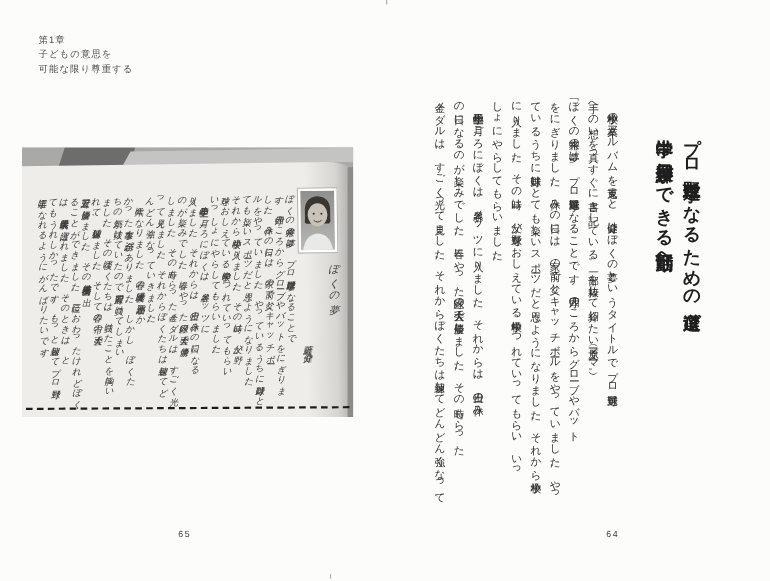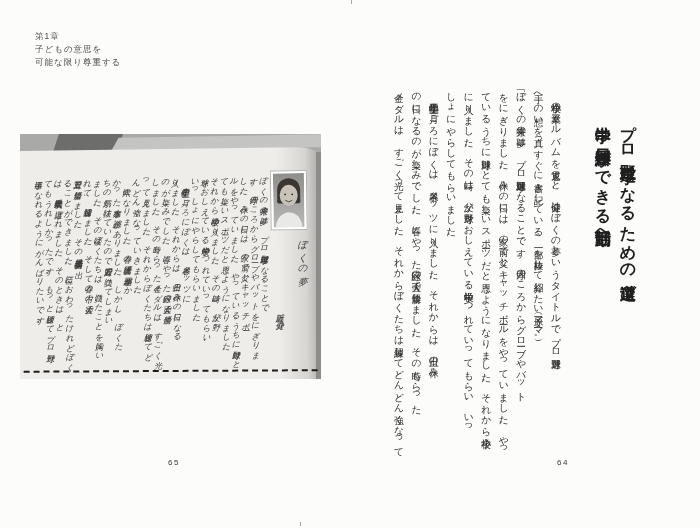--- a/index.html
+++ b/index.html
@@ -30,21 +30,21 @@
     font-size:16px;line-height:1.56;letter-spacing:1px;
     color:#1f1f1f;font-weight:600;
   }
   .bodytext{
     left:389px;top:86px;width:176px;height:398px;
     font-size:9.7px;line-height:1.8;letter-spacing:0.1px;
     color:#2e2e2e;
   }
   
   .pagenum{
-    top:458px;width:24px;text-align:right;
+    top:481px;width:24px;text-align:center;
     font-family:Liberation Sans, sans-serif;
     font-size:8px;letter-spacing:1.5px;color:#3a3a3a;
   }
   
   .photo{
     left:20px;top:134px;width:301px;height:245px;
     background:#a9a9a7;overflow:hidden;
   }
   .photo .dark-object{
     left:36px;top:0;width:64px;height:18px;background:#6d6d6b;

